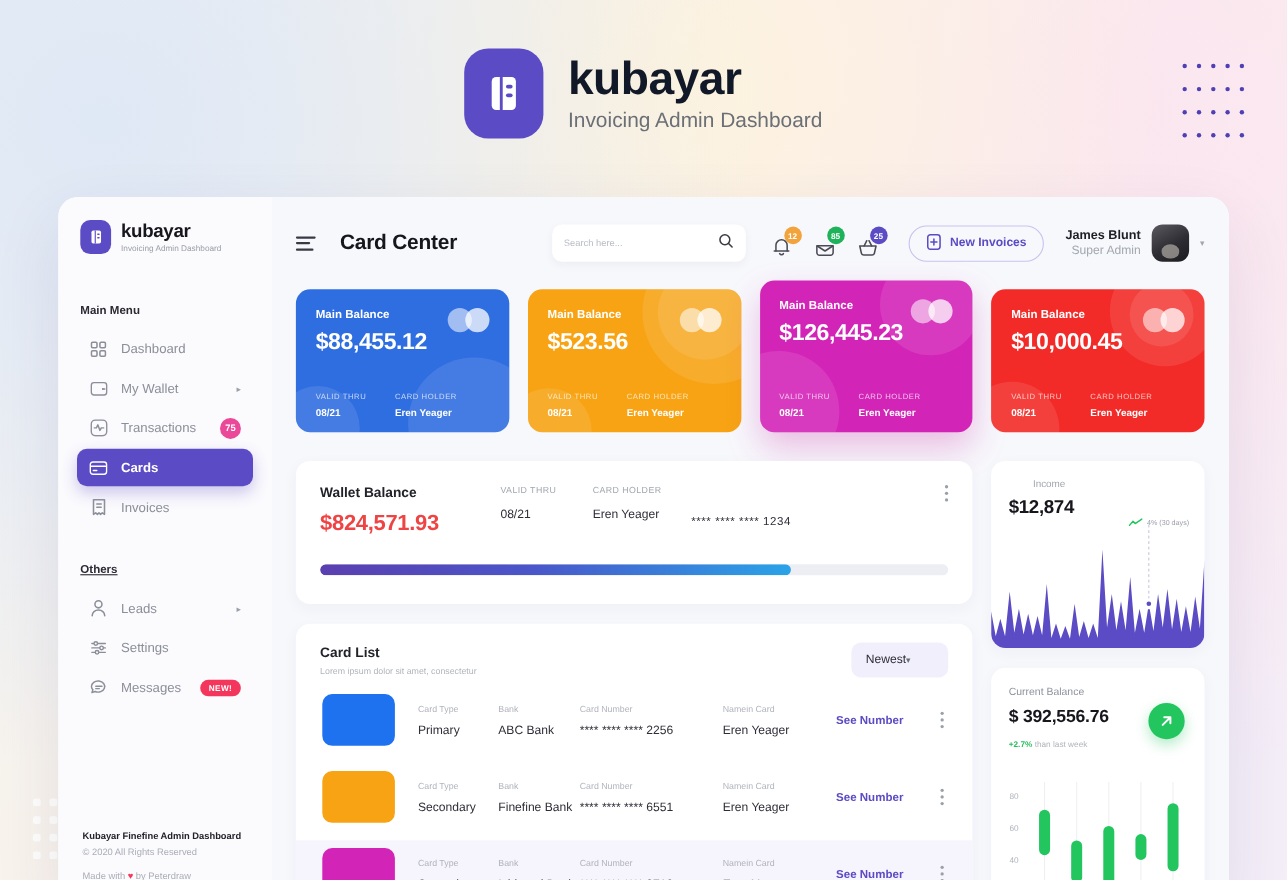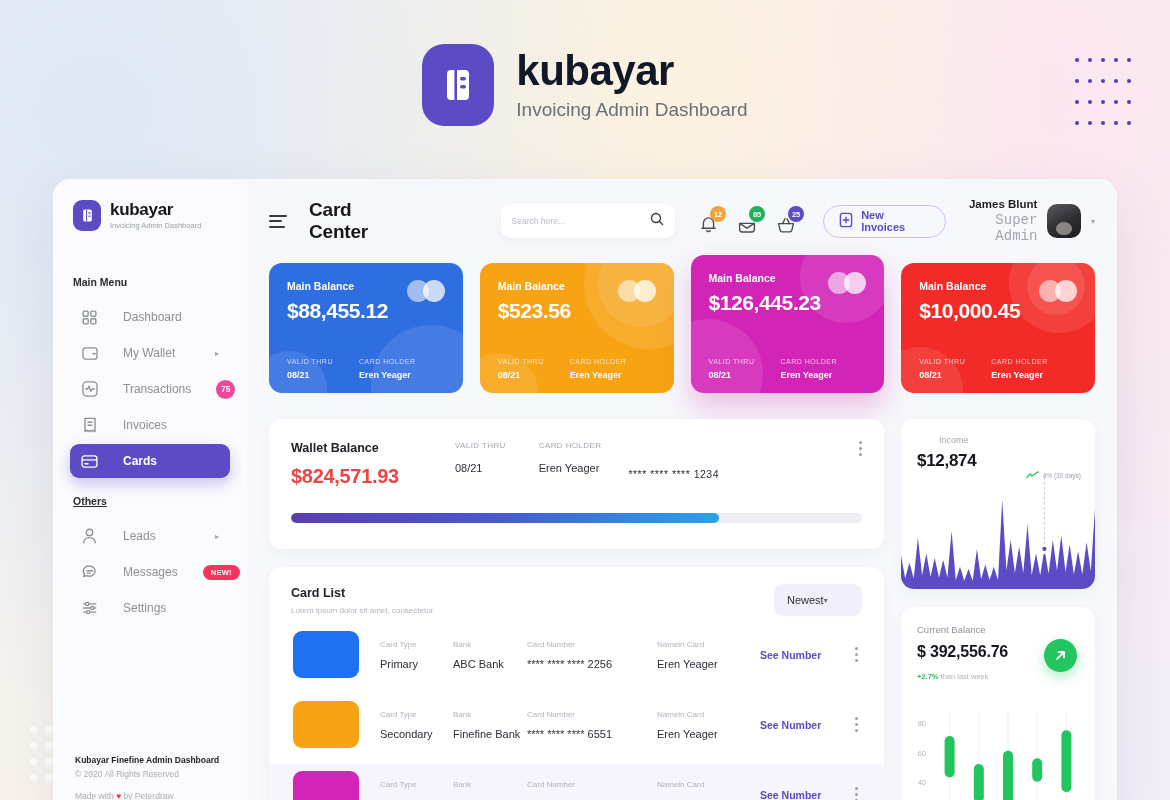--- a/index.html
+++ b/index.html
@@ -72,24 +72,24 @@
     width: 28px; height: 31px; border-radius: 9px; background: #5b4bc4;
     display: flex; align-items: center; justify-content: center; flex: 0 0 28px;
   }
   .side-brand-name { font-size: 17px; font-weight: 700; color: #16161d; letter-spacing: -0.3px; line-height: 1; }
   .side-brand-sub { font-size: 7.5px; color: #9aa0a8; margin-top: 3px; }
 
   .side-section {
     font-size: 10.5px; font-weight: 700; color: #2b2b33;
     padding: 0 0 0 20px; margin-top: 45px; margin-bottom: 12px;
   }
-  .side-section.others { margin-top: 17px; text-decoration: underline; }
+  .side-section.others { margin-top: 34px; text-decoration: underline; }
 
   .nav-item {
-    display: flex; align-items: center; gap: 25px;
+    display: flex; align-items: center; gap: 12px;
     height: 34px; margin: 0 17px 2px 17px; padding: 0 11px;
     border-radius: 9px; cursor: pointer;
     color: #8b8f99; font-size: 12px;
   }
   .nav-item .nav-ico { width: 17px; height: 17px; flex: 0 0 17px; display:flex; align-items:center; justify-content:center; }
   .nav-item .nav-label { flex: 1; }
   .nav-item.active { background: #5b4bc4; color: #ffffff; box-shadow: 0 6px 14px rgba(91,75,196,0.30); }
   .nav-item.active .nav-label { font-weight: 600; }
 
   .nav-caret { font-size: 8px; color: #9aa0a8; }
@@ -148,21 +148,21 @@
     margin-left: 26px; height: 33px; padding: 0 15px;
     border: 1.3px solid #c9c1ef; border-radius: 17px;
     display: flex; align-items: center; gap: 8px; cursor: pointer;
     background: transparent;
   }
   .new-invoices span { font-size: 11px; font-weight: 700; color: #5b4bc4; }
 
   .user-area { margin-left: auto; display: flex; align-items: center; gap: 10px; }
   .user-meta { text-align: right; }
   .user-name { font-size: 11.5px; font-weight: 700; color: #1d1d25; }
-  .user-role { font-size: 14px; color: #a2a7af; margin-top: 2px; font-family: Liberation Mono, monospace; }
+  .user-role { font-size: 11px; color: #a2a7af; margin-top: 2px; }
   .avatar {
     width: 34px; height: 34px; border-radius: 10px; overflow: hidden;
     background: linear-gradient(150deg,#5a5a60 0%,#2d2d33 55%,#1a1a1f 100%);
     display: flex; align-items: flex-end; justify-content: center;
   }
   .avatar .head { width: 16px; height: 13px; border-radius: 50% 50% 45% 45%; background: #d7cfc6; margin-bottom: 3px; opacity: .55; }
   .user-caret { font-size: 8px; color: #a2a7af; }
 
   
   .cards-row { display: flex; gap: 17px; margin-top: 20px; }
@@ -359,75 +359,75 @@
       <span class="nav-ico">
         <svg width="16" height="16" viewBox="0 0 17 17" fill="none" stroke="currentColor" stroke-width="1.4">
           <rect x="1" y="1" width="15" height="15" rx="4"></rect>
           <path d="M4 8.5h2l1.4-3 2 5.4 1.3-2.4H13" stroke-linecap="round" stroke-linejoin="round"></path>
         </svg>
       </span>
       <span class="nav-label">Transactions</span>
       <span class="badge-count">75</span>
     </div>
 
-    <div class="nav-item">
-      <span class="nav-ico">
-        <svg width="14" height="16" viewBox="0 0 14 16" fill="none" stroke="currentColor" stroke-width="1.4">
-          <path d="M2 1.4h10v13.2l-2-1.4-1.6 1.4L7 13.2l-1.4 1.4L4 13.2l-2 1.4z" stroke-linejoin="round"></path>
-          <path d="M5 5.2h4M5 8.2h4" stroke-linecap="round"></path>
-        </svg>
-      </span>
-      <span class="nav-label">Invoices</span>
-    </div>
-
     <div class="nav-item active">
       <span class="nav-ico">
         <svg width="17" height="13" viewBox="0 0 18 14" fill="none" stroke="currentColor" stroke-width="1.4">
           <rect x="1" y="1" width="16" height="12" rx="2.6"></rect>
           <path d="M1 5.3h16"></path>
           <path d="M4 9.4h3.4" stroke-linecap="round"></path>
         </svg>
       </span>
       <span class="nav-label">Cards</span>
     </div>
 
+    <div class="nav-item">
+      <span class="nav-ico">
+        <svg width="14" height="16" viewBox="0 0 14 16" fill="none" stroke="currentColor" stroke-width="1.4">
+          <path d="M2 1.4h10v13.2l-2-1.4-1.6 1.4L7 13.2l-1.4 1.4L4 13.2l-2 1.4z" stroke-linejoin="round"></path>
+          <path d="M5 5.2h4M5 8.2h4" stroke-linecap="round"></path>
+        </svg>
+      </span>
+      <span class="nav-label">Invoices</span>
+    </div>
+
     <div class="side-section others">Others</div>
 
     <div class="nav-item">
       <span class="nav-ico">
         <svg width="15" height="16" viewBox="0 0 15 16" fill="none" stroke="currentColor" stroke-width="1.4">
           <circle cx="7.5" cy="4.4" r="3.2"></circle>
           <path d="M1.8 14.8c0-3.1 2.6-5.2 5.7-5.2s5.7 2.1 5.7 5.2" stroke-linecap="round"></path>
         </svg>
       </span>
       <span class="nav-label">Leads</span>
       <span class="nav-caret">▸</span>
-    </div>
-
-    <div class="nav-item">
-      <span class="nav-ico">
-        <svg width="16" height="16" viewBox="0 0 17 17" fill="none" stroke="currentColor" stroke-width="1.4">
-          <path d="M1.2 7.6a6.4 5.4 0 1 1 3.6 4.8l-3.1.9.9-2.6a5.2 5.2 0 0 1-1.4-3.1z" stroke-linejoin="round"></path>
-          <path d="M5.4 7.2h6M5.4 9.6h3.4" stroke-linecap="round"></path>
-        </svg>
-      </span>
-      <span class="nav-label">Messages</span>
-      <span class="badge-new">NEW!</span>
     </div>
 
     <div class="nav-item">
       <span class="nav-ico">
         <svg width="16" height="16" viewBox="0 0 17 17" fill="none" stroke="currentColor" stroke-width="1.4">
           <path d="M1.6 4.2h13M1.6 8.5h13M1.6 12.8h13" stroke-linecap="round"></path>
           <circle cx="5.4" cy="4.2" r="1.7" fill="#fbfafd"></circle>
           <circle cx="11" cy="8.5" r="1.7" fill="#fbfafd"></circle>
           <circle cx="6.6" cy="12.8" r="1.7" fill="#fbfafd"></circle>
         </svg>
       </span>
       <span class="nav-label">Settings</span>
+    </div>
+
+    <div class="nav-item">
+      <span class="nav-ico">
+        <svg width="16" height="16" viewBox="0 0 17 17" fill="none" stroke="currentColor" stroke-width="1.4">
+          <path d="M1.2 7.6a6.4 5.4 0 1 1 3.6 4.8l-3.1.9.9-2.6a5.2 5.2 0 0 1-1.4-3.1z" stroke-linejoin="round"></path>
+          <path d="M5.4 7.2h6M5.4 9.6h3.4" stroke-linecap="round"></path>
+        </svg>
+      </span>
+      <span class="nav-label">Messages</span>
+      <span class="badge-new">NEW!</span>
     </div>
 
     <div class="side-footer">
       <div class="sf-title">Kubayar Finefine Admin Dashboard</div>
       <div class="sf-copy">© 2020 All Rights Reserved</div>
       <div class="sf-made"><span>Made with </span><span class="heart">♥</span><span> by Peterdraw</span></div>
     </div>
   </aside>
 
   <main class="main">

